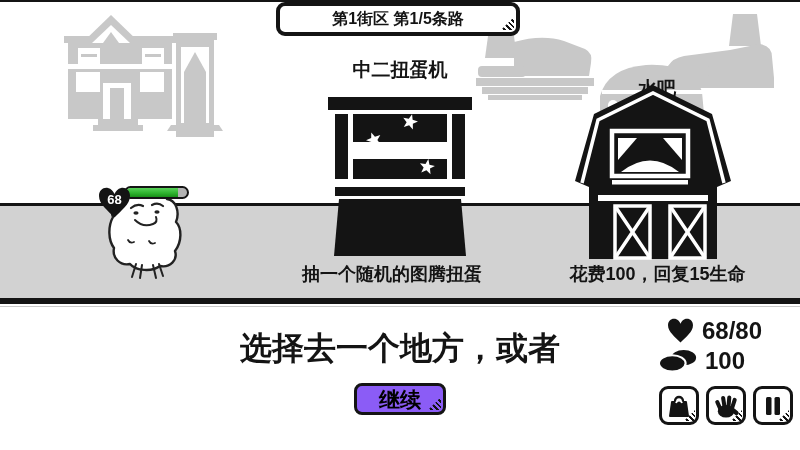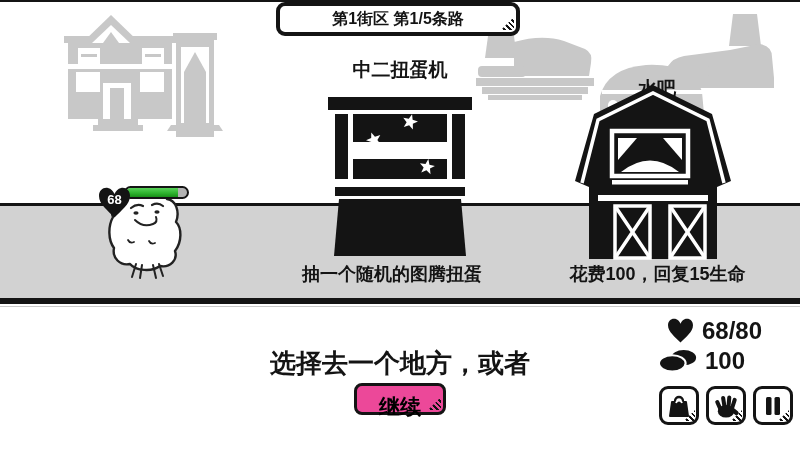--- a/index.html
+++ b/index.html
@@ -37,26 +37,26 @@
   .hp-bar{
     left:124px;top:186px;width:65px;height:13px;box-sizing:border-box;
     border:2px solid #141414;border-radius:7px;background:#b2b2b2;overflow:hidden;
   }
   .hp-bar-fill{
     height:100%;width:85%;
     background:linear-gradient(180deg,#58d158 0%,#2fb52f 55%,#178f17 100%);
     border-radius:5px 0 0 5px;
   }
 
-  .prompt{left:200px;top:327px;width:400px;text-align:center;font-size:26px;font-weight:bold;margin-top:19px;}
+  .prompt{left:200px;top:327px;width:400px;text-align:center;font-size:32px;font-weight:bold;}
   .continue-btn{
     left:354px;top:383px;width:92px;height:32px;box-sizing:border-box;
-    background:#ec4899;border:3px solid #141414;border-radius:8px;
+    background:#8b5cf6;border:3px solid #141414;border-radius:8px;
     font-size:21px;font-weight:bold;text-align:center;line-height:25px;cursor:pointer;
-    font-family:inherit;padding:8px;
+    font-family:inherit;padding:0;
   }
   .stat-row{display:flex;align-items:center;gap:7px;font-size:24px;font-weight:bold;}
   .stat-hp{left:666px;top:316px;}
   .stat-coins{left:658px;top:346px;justify-content:space-between;}
   .btn-row{left:659px;top:386px;display:flex;gap:7px;}
   .icon-btn{
     position:relative;width:40px;height:39px;box-sizing:border-box;background:#fff;
     border:3px solid #141414;border-radius:9px;display:flex;align-items:center;justify-content:center;
     cursor:pointer;padding:0;
   }

